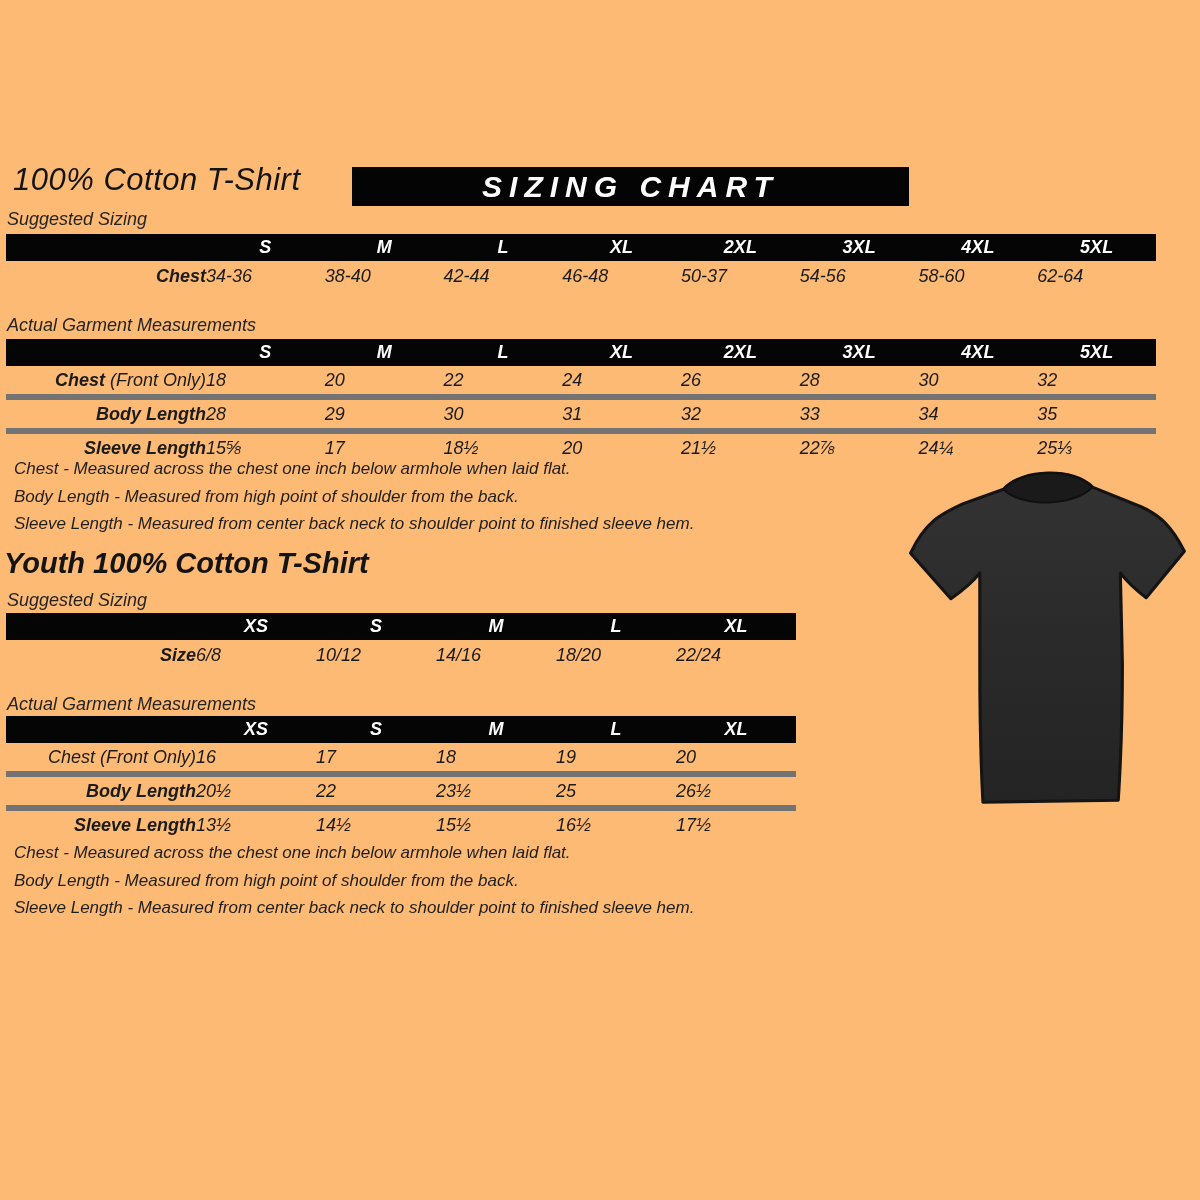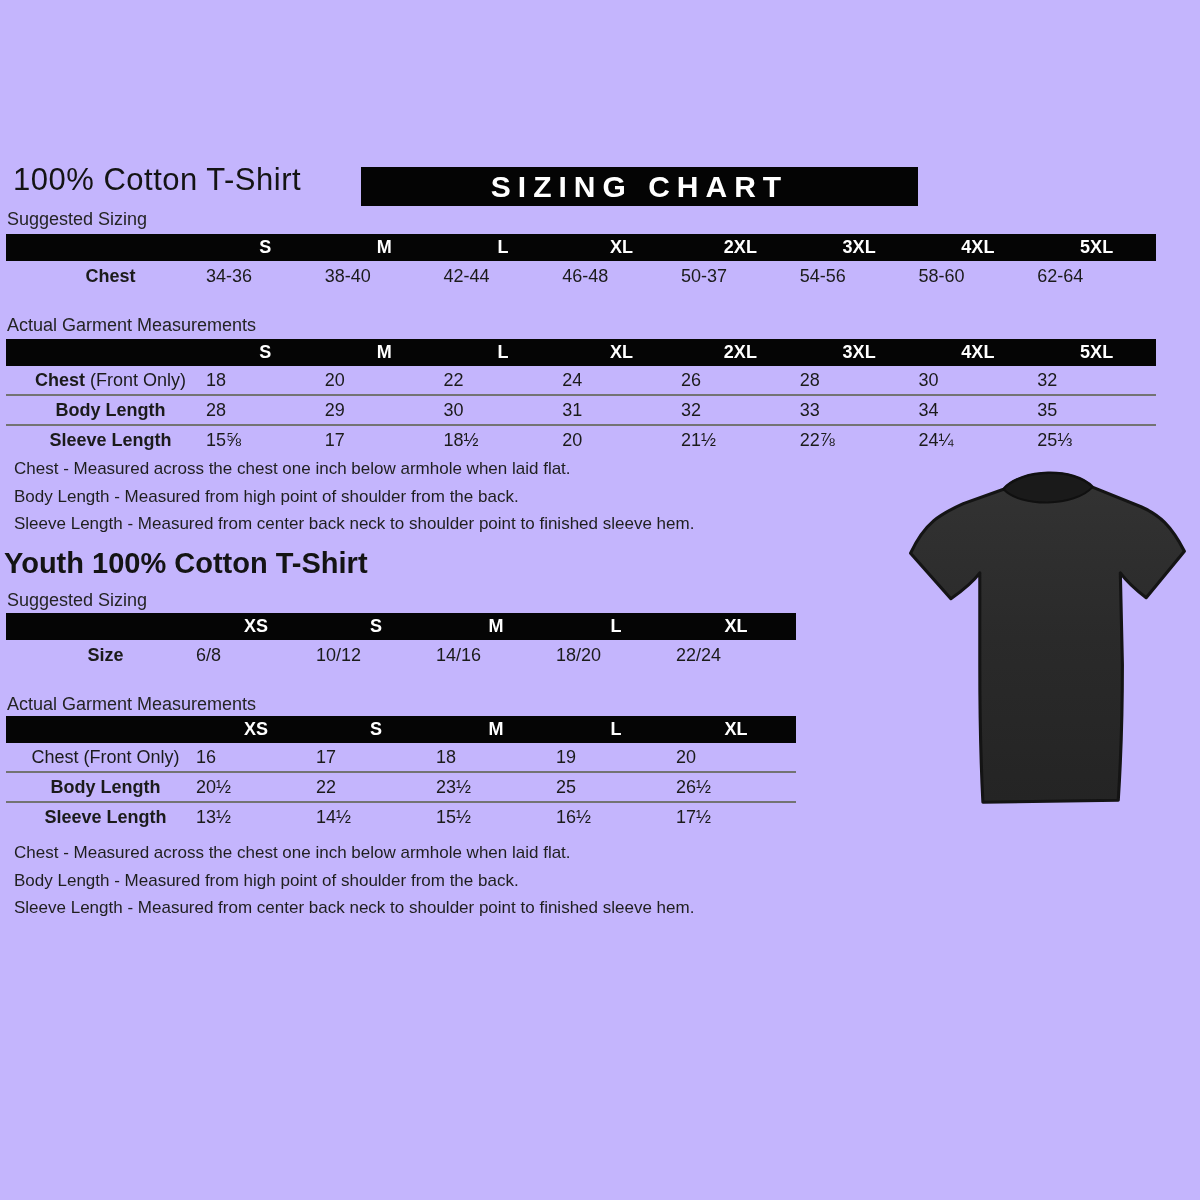--- a/index.html
+++ b/index.html
@@ -1,37 +1,38 @@
 <!DOCTYPE html>
 <html><head>
 <meta charset="utf-8">
 <style>
   html,body{margin:0;padding:0;background:#ffffff;}
   #root{
     position:relative;
     width:1200px;height:1200px;
-    background:#c4b5fd;
+    background:#fdba74;
     font-family:"Liberation Sans", sans-serif;
     color:#1b1b1b;
     overflow:hidden;
+    font-style:italic;
   }
   .abs{position:absolute;}
 
   
   .adult-title{
     left:13px;top:162px;
     font-size:31px;font-weight:400;color:#141414;
     letter-spacing:0.5px;
   }
   .youth-title{
     left:4px;top:547px;
     font-size:29px;font-weight:700;color:#141414;
   }
   .banner{
-    left:361px;top:167px;width:557px;height:39px;
+    left:352px;top:167px;width:557px;height:39px;
     background:#040404;color:#ffffff;
     display:flex;align-items:center;justify-content:center;
     font-size:30px;font-weight:700;letter-spacing:7px;
   }
 
   
   .sec-label{font-size:18px;color:#242424;}
   .s1{left:7px;top:209px;}
   .g1{left:7px;top:315px;}
   .s2{left:7px;top:590px;}
@@ -40,29 +41,29 @@
   
   table{border-collapse:collapse;table-layout:fixed;width:100%;}
   th{
     height:27px;background:#050505;color:#ffffff;
     font-size:18px;font-weight:700;text-align:center;padding:0;
   }
   td{
     height:30px;font-size:18px;color:#1b1b1b;
     padding:0;white-space:nowrap;
   }
-  td.lbl{text-align:center;padding-left:9px;}
+  td.lbl{text-align:right;padding-left:9px;}
   .bold{font-weight:700;}
   .t1{left:6px;top:234px;width:1150px;}
   .t2{left:6px;top:339px;width:1150px;}
   .t3{left:6px;top:613px;width:790px;}
   .t4{left:6px;top:716px;width:790px;}
   .t2 td,.t4 td{height:28px;margin-top:41px;}
   .t2 tbody tr + tr td,
-  .t4 tbody tr + tr td{border-top:2px solid #737373;}
+  .t4 tbody tr + tr td{border-top:6px solid #737373;}
 
   
   .notes{font-size:17px;color:#1f1f1f;}
   .notes p{margin:0;line-height:27.5px;}
   .notes1{left:14px;top:455px;}
   .notes2{left:14px;top:839px;}
 
   
   .tshirt{left:893px;top:458px;width:310px;height:362px;}
 </style>

